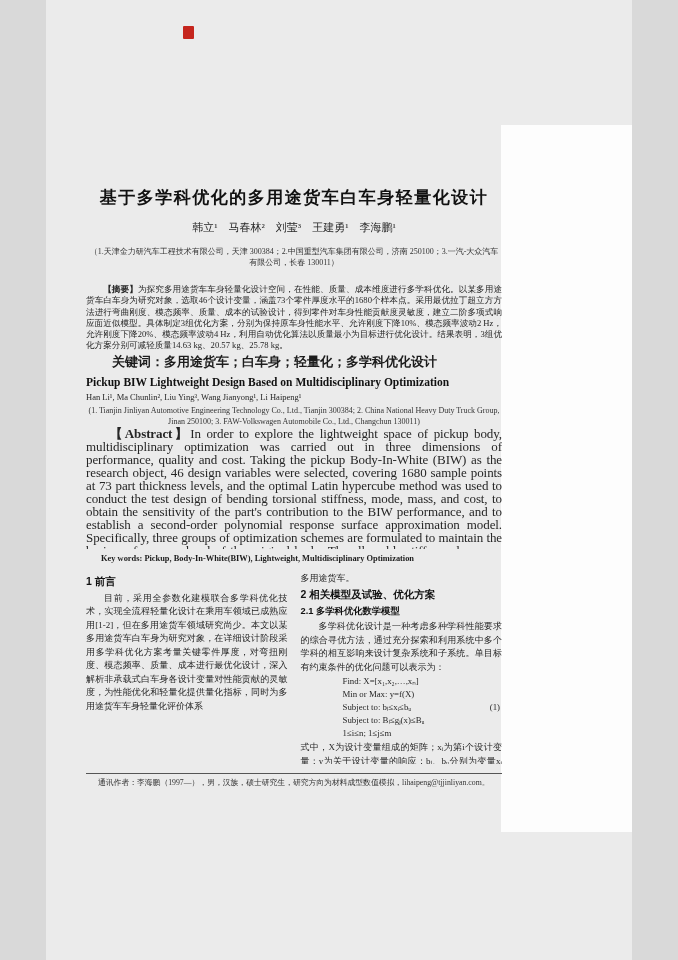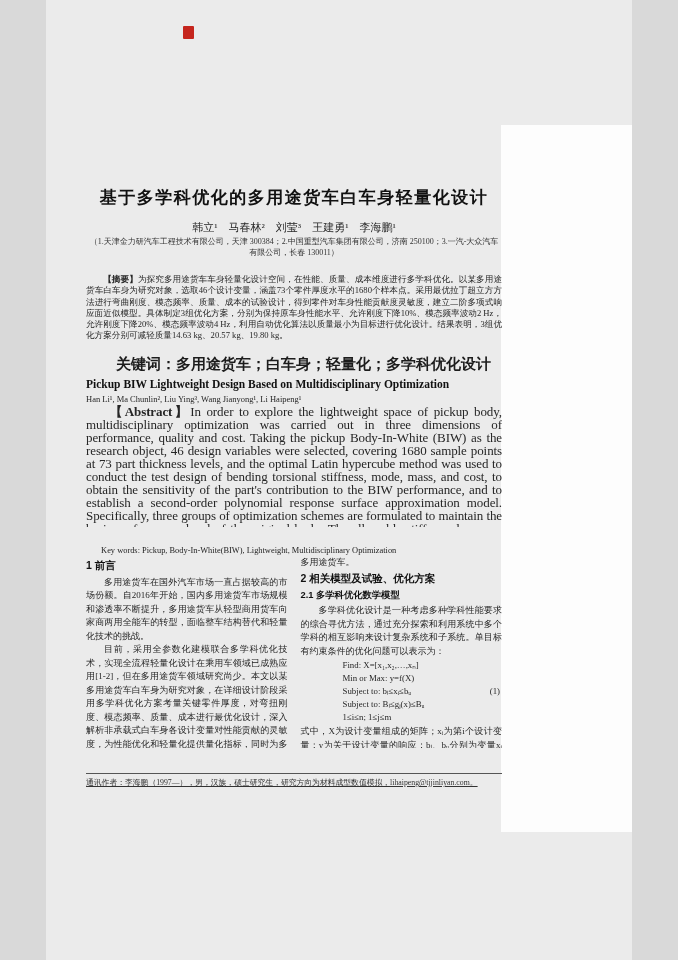--- a/index.html
+++ b/index.html
@@ -17,109 +17,109 @@
     background:#c5251d; border-radius:1px;
   }
   .content { position:absolute; left:40px; top:0; width:416px; }
 
   .title {
     margin-top:186px; text-align:center;
     font-family:"Liberation Sans", sans-serif; font-weight:bold;
     font-size:17px; line-height:24px; letter-spacing:1.5px; color:#111;
   }
   .authors { margin-top:11px; text-align:center; font-size:11px; line-height:12px; }
-  .affil { margin-top:3px; text-align:center; font-size:8px; line-height:11px; color:#333; }
+  .affil { margin-top:13px; text-align:center; font-size:8px; line-height:11px; color:#333; }
 
   .abstract {
     margin-top:16px; font-size:8.6px; line-height:11.3px; text-align:justify;
     text-indent:2em; max-height:69px; overflow:hidden;
   }
   .abstract .lbl { font-weight:bold; font-family:"Liberation Sans", sans-serif; }
 
   .keywords {
-    margin-top:16px; text-indent:2em; font-size:15px; line-height:11px;
+    margin-top:4px; text-indent:2em; font-size:13px; line-height:11px;
     font-family:"Liberation Sans", sans-serif; font-weight:bold; color:#1c1c1c;
   }
   .meta { margin-top:3px; text-indent:2em; font-size:8.6px; line-height:11px; }
   .meta .lbl { font-weight:bold; font-family:"Liberation Sans", sans-serif; }
   .meta .gap { display:inline-block; width:26px; }
 
   .etitle { margin-top:8px; font-weight:bold; font-size:11.5px; line-height:14px; color:#111; }
   .eauthors { margin-top:3px; text-align:left; font-size:8.5px; line-height:11px; }
   .eaffil { margin-top:2px; text-align:center; font-size:8px; line-height:11px; color:#333; }
 
   .eabstract {
     font-size:13px; line-height:13px; text-align:justify;
     text-indent:1.8em; max-height:122px; overflow:hidden; letter-spacing:-0.1px;
   }
   .eabstract .lbl { font-weight:bold; }
-  .ekeywords { margin-top:18px; text-indent:1.8em; font-size:8.4px; line-height:11px; font-weight:normal; color:#1c1c1c; }
+  .ekeywords { margin-top:4px; text-indent:1.8em; font-size:8.4px; line-height:11px; font-weight:bold; color:#1c1c1c; }
 
-  .columns { display:flex; gap:13px; height:192px; overflow:hidden; }
+  .columns { display:flex; gap:13px; margin-top:8px; height:192px; overflow:hidden; }
   .col { flex:1; font-size:9px; line-height:13.5px; text-align:justify; }
   .col p { margin:0; text-indent:2em; }
   .col p.noindent { text-indent:0; }
   .h1 {
     margin:2px 0 4px 0; font-family:"Liberation Sans", sans-serif;
     font-weight:bold; font-size:10.5px; line-height:14px; text-indent:0; color:#111;
   }
   .h2 {
     margin:3px 0 2px 0; font-family:"Liberation Sans", sans-serif;
     font-weight:bold; font-size:9.3px; line-height:13px; text-indent:0; color:#111;
   }
   .formula { margin:1px 0; padding-left:42px; font-size:8.8px; line-height:13px; }
   .formula .f-row { display:flex; }
   .formula .eq { margin-left:auto; padding-right:2px; }
 
   .footnote-rule { position:absolute; left:40px; top:773px; width:416px; border-top:1px solid #555; }
-  .footnote { position:absolute; left:40px; top:778px; width:416px; font-size:7.8px; line-height:10px; color:#333;text-decoration:underline; }
+  .footnote { position:absolute; left:52px; top:778px; width:416px; font-size:7.8px; line-height:10px; color:#333; }
 </style>
 </head>
 <body>
 
 <div class="screen">
 
   <div class="white-panel"></div>
   <div class="red-mark"></div>
 
   <div class="content">
 
     <div class="title">基于多学科优化的多用途货车白车身轻量化设计</div>
 
     <div class="authors">韩立¹　马春林²　刘莹³　王建勇¹　李海鹏¹</div>
 
     <div class="affil">（1.天津金力研汽车工程技术有限公司，天津 300384；2.中国重型汽车集团有限公司，济南 250100；3.一汽-大众汽车有限公司，长春 130011）</div>
 
     <div class="abstract">
-      <span class="lbl">【摘要】</span><span>为探究多用途货车车身轻量化设计空间，在性能、质量、成本维度进行多学科优化。以某多用途货车白车身为研究对象，选取46个设计变量，涵盖73个零件厚度水平的1680个样本点。采用最优拉丁超立方方法进行弯曲刚度、模态频率、质量、成本的试验设计，得到零件对车身性能贡献度灵敏度，建立二阶多项式响应面近似模型。具体制定3组优化方案，分别为保持原车身性能水平、允许刚度下降10%、模态频率波动2 Hz，允许刚度下降20%、模态频率波动4 Hz，利用自动优化算法以质量最小为目标进行优化设计。结果表明，3组优化方案分别可减轻质量14.63 kg、20.57 kg、19.80 kg。</span>
+      <span class="lbl">【摘要】</span><span>为探究多用途货车车身轻量化设计空间，在性能、质量、成本维度进行多学科优化。以某多用途货车白车身为研究对象，选取46个设计变量，涵盖73个零件厚度水平的1680个样本点。采用最优拉丁超立方方法进行弯曲刚度、模态频率、质量、成本的试验设计，得到零件对车身性能贡献度灵敏度，建立二阶多项式响应面近似模型。具体制定3组优化方案，分别为保持原车身性能水平、允许刚度下降10%、模态频率波动2 Hz，允许刚度下降20%、模态频率波动4 Hz，利用自动优化算法以质量最小为目标进行优化设计。结果表明，3组优化方案分别可减轻质量14.63 kg、20.57 kg、25.78 kg。</span>
     </div>
 
     <div class="keywords">
       <span>关键词：</span><span>多用途货车；白车身；轻量化；多学科优化设计</span>
     </div>
 
 
     <div class="etitle">Pickup BIW Lightweight Design Based on Multidisciplinary Optimization</div>
 
     <div class="eauthors">Han Li¹, Ma Chunlin², Liu Ying³, Wang Jianyong¹, Li Haipeng¹</div>
 
+    <div class="eaffil">(1. Tianjin Jinliyan Automotive Engineering Technology Co., Ltd., Tianjin 300384; 2. China National Heavy Duty Truck Group, Jinan 250100; 3. FAW-Volkswagen Automobile Co., Ltd., Changchun 130011)</div>
 
     <div class="eabstract">
       <span class="lbl">【Abstract】</span><span>In order to explore the lightweight space of pickup body, multidisciplinary optimization was carried out in three dimensions of performance, quality and cost. Taking the pickup Body-In-White (BIW) as the research object, 46 design variables were selected, covering 1680 sample points at 73 part thickness levels, and the optimal Latin hypercube method was used to conduct the test design of bending torsional stiffness, mode, mass, and cost, to obtain the sensitivity of the part's contribution to the BIW performance, and to establish a second-order polynomial response surface approximation model. Specifically, three groups of optimization schemes are formulated to maintain the basic performance level of the original body; The allowable stiffness decreases by 10%, and the modal fluctuation is 2 Hz; The allowable stiffness decreases by 20%, and the modal fluctuation is 4 Hz. The Pointer automatic optimizer is used to optimize the design with the minimum mass as the objective function, the stiffness and mode as the constraint conditions, and the cost as the response. The results show that the three optimization schemes can reduce the mass by 14.63 kg, 20.57 kg, 25.78 kg.</span>
     </div>
 
     <div class="ekeywords">
       <span>Key words: </span><span>Pickup, Body-In-White(BIW), Lightweight, Multidisciplinary Optimization</span>
     </div>
 
     <div class="columns">
 
       <div class="col">
         <div class="h1">1 前言</div>
-        <p>多用途货车在国外汽车市场一直占据较高的市场份额。自2016年开始，国内多用途货车市场规模和渗透率不断提升，多用途货车从轻型商用货车向家商两用全能车的转型，面临整车结构替代和轻量化技术的挑战。</p>
         <p>目前，采用全参数化建模联合多学科优化技术，实现全流程轻量化设计在乘用车领域已成熟应用[1-2]，但在多用途货车领域研究尚少。本文以某多用途货车白车身为研究对象，在详细设计阶段采用多学科优化方案考量关键零件厚度，对弯扭刚度、模态频率、质量、成本进行最优化设计，深入解析非承载式白车身各设计变量对性能贡献的灵敏度，为性能优化和轻量化提供量化指标，同时为多用途货车车身轻量化评价体系</p>
       </div>
 
       <div class="col">
         <p class="noindent">多用途货车。</p>
         <div class="h1">2 相关模型及试验、优化方案</div>
         <div class="h2">2.1 多学科优化数学模型</div>
         <p>多学科优化设计是一种考虑多种学科性能要求的综合寻优方法，通过充分探索和利用系统中多个学科的相互影响来设计复杂系统和子系统。单目标有约束条件的优化问题可以表示为：</p>
         <div class="formula">
           <div class="f-row">Find: X=[x₁,x₂,…,xₙ]</div>

